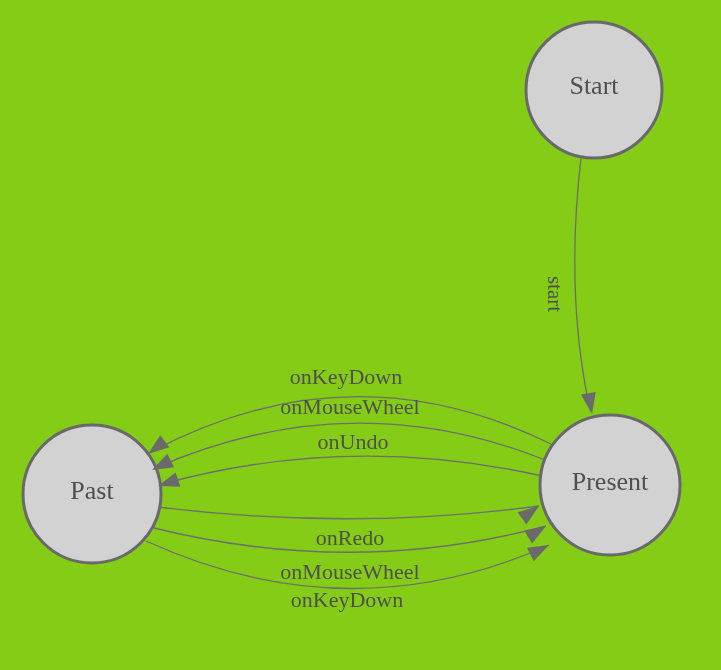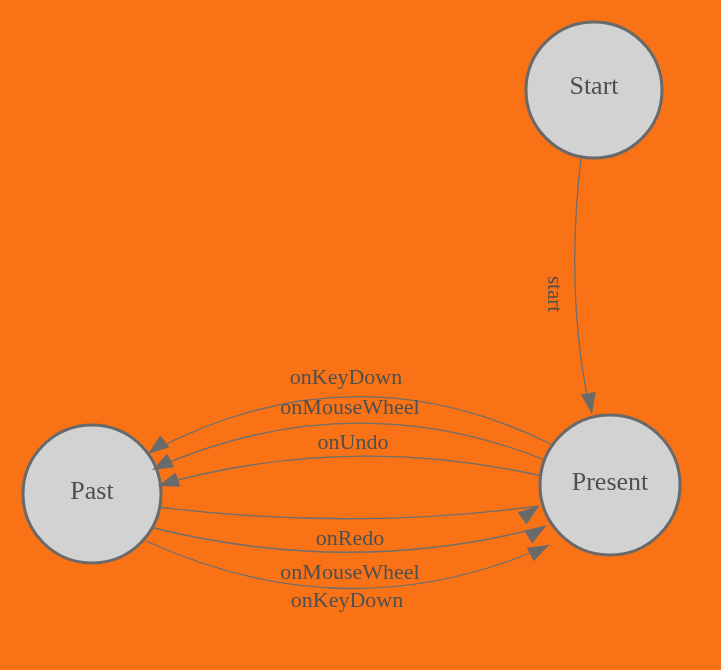--- a/index.html
+++ b/index.html
@@ -7,21 +7,21 @@
     padding: 0;
     background: #ffffff;
     width: 721px;
     height: 670px;
     overflow: hidden;
   }
   .stage {
     position: relative;
     width: 721px;
     height: 670px;
-    background: #f97316;
+    background: #84cc16;
   }
   svg { display: block; }
   .edge {
     fill: none;
     stroke: #6e6e6e;
     stroke-width: 1.3;
   }
   .node-circle {
     stroke: #696969;
     stroke-width: 3;

